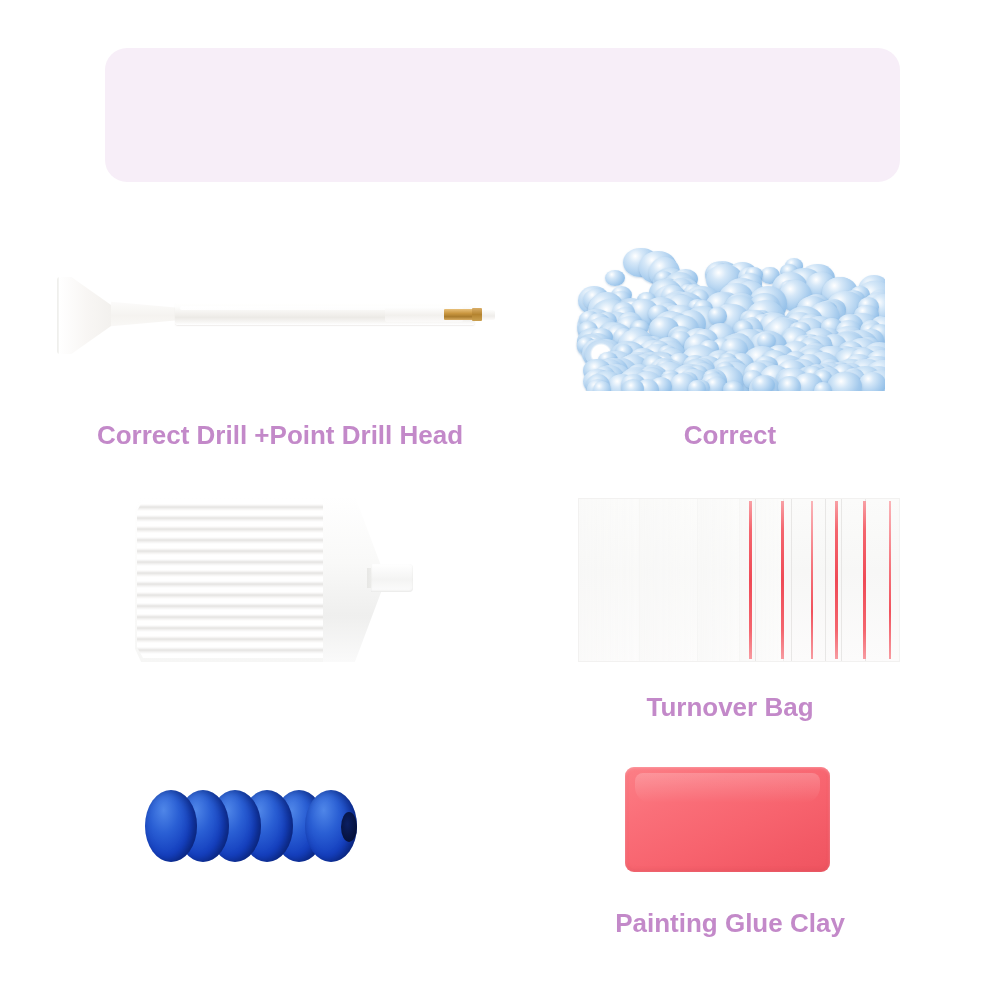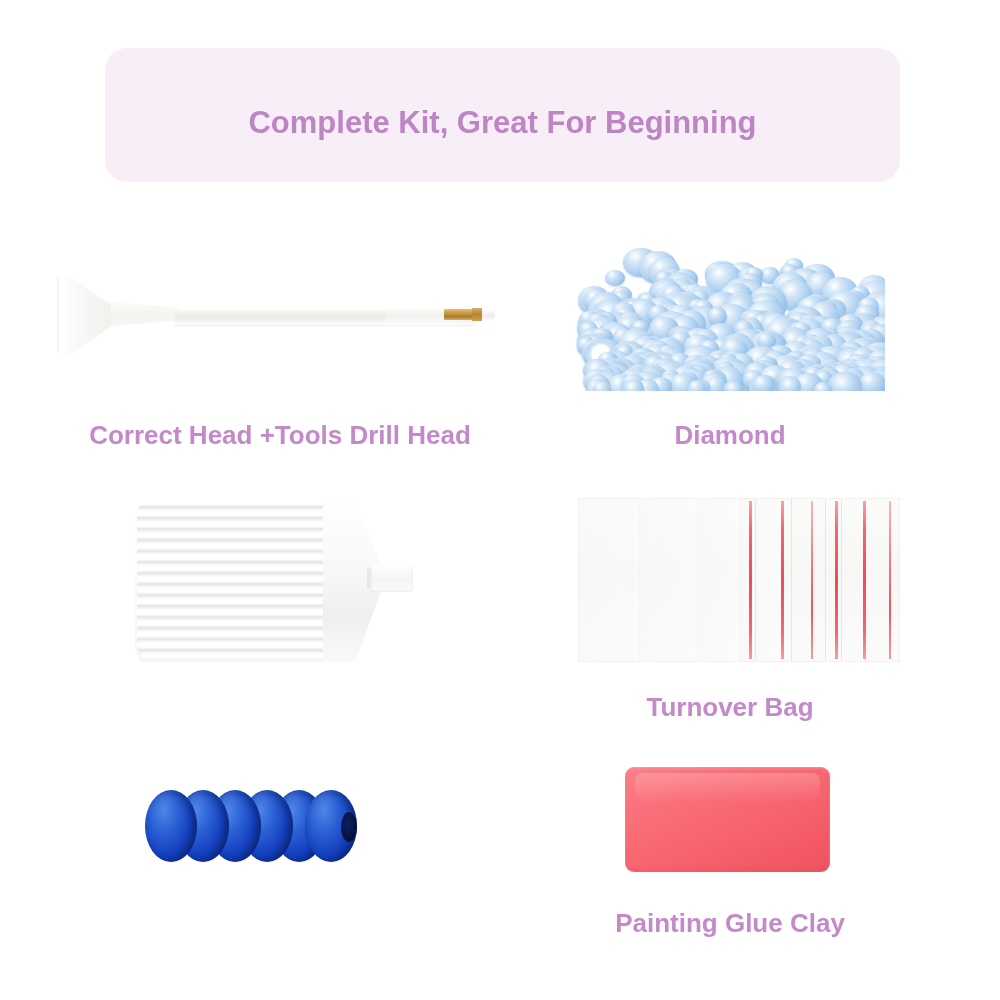--- a/index.html
+++ b/index.html
@@ -325,38 +325,37 @@
     width: 185px;
     height: 30px;
     border-radius: 8px 8px 16px 16px;
     background: linear-gradient(180deg, rgba(255,255,255,0.20), rgba(255,255,255,0));
   }
 </style>
 </head>
 <body>
 
 <div class="header-banner">
-  <div class="header-subtitle">Complete Kit, Great For Beginning</div>
 </div>
 
 <div class="product-cell" style="left:30px; top:255px; width:500px; height:200px;">
 
   <div class="pen-wrap" style="left:25px; top:10px;">
     <div class="pen-flare-edge"></div>
     <div class="pen-flare"></div>
     <div class="pen-neck"></div>
     <div class="pen-shaft"></div>
     <div class="pen-highlight"></div>
     <div class="pen-shaft2"></div>
     <div class="pen-shaft3"></div>
     <div class="pen-tip-metal"></div>
     <div class="pen-tip-metal2"></div>
   </div>
 
-  <div class="product-label" style="top:165px;">Correct Head  +Tools Drill Head</div>
+  <div class="product-label" style="top:165px;">Correct Drill  +Point Drill Head</div>
 </div>
 
 <div class="product-cell" style="left:530px; top:255px; width:400px; height:200px;">
 
   <div class="diamond-photo" style="left:45px; top:-12px;">
 
   <div class="drill-bead" style="left: 171.5px; top: 86px; width: 21.3px; height: 19.7px; z-index: 86;"></div>
       <div class="drill-bead" style="left: 84.3px; top: 34.7px; width: 19.1px; height: 18.2px; z-index: 35;"></div>
       <div class="drill-bead" style="left: 74px; top: 74px; width: 23.7px; height: 23.6px; z-index: 74;"></div>
       <div class="drill-bead" style="left: 150.4px; top: 50.4px; width: 31.3px; height: 26.5px; z-index: 50;"></div>
@@ -687,21 +686,21 @@
       <div class="drill-bead" style="left: 188.8px; top: 74.8px; width: 37.5px; height: 32.3px; z-index: 75;"></div>
       <div class="drill-bead" style="left: 201.1px; top: 116.8px; width: 31.2px; height: 25.3px; z-index: 117;"></div>
       <div class="drill-bead" style="left: 279.7px; top: 93.7px; width: 26.7px; height: 21.1px; z-index: 94;"></div>
       <div class="drill-bead" style="left: 203px; top: 124.8px; width: 30.8px; height: 28.9px; z-index: 125;"></div>
       <div class="drill-bead" style="left: 37.3px; top: 59px; width: 22.9px; height: 22.7px; z-index: 59;"></div>
       <div class="drill-bead" style="left: 85.8px; top: 47.5px; width: 35.2px; height: 35px; z-index: 47;"></div>
       <div class="drill-bead flat" style="left: 271px; top: 122.8px; width: 38.4px; height: 36.7px; z-index: 123;"></div>
       <div class="drill-bead" style="left: 86px; top: 42.4px; width: 24px; height: 22.5px; z-index: 42;"></div>
     </div>
 
-  <div class="product-label" style="top:165px;">Diamond</div>
+  <div class="product-label" style="top:165px;">Correct</div>
 </div>
 
 <div class="product-cell" style="left:30px; top:490px; width:500px; height:240px;">
 
   <div class="tray-wrap" style="left:105px; top:2px;">
     <div class="tray-body"></div>
     <div class="tray-ridges"></div>
     <div class="tray-shoulder"></div>
     <div class="tray-spout-shadow"></div>
     <div class="tray-spout"></div>

